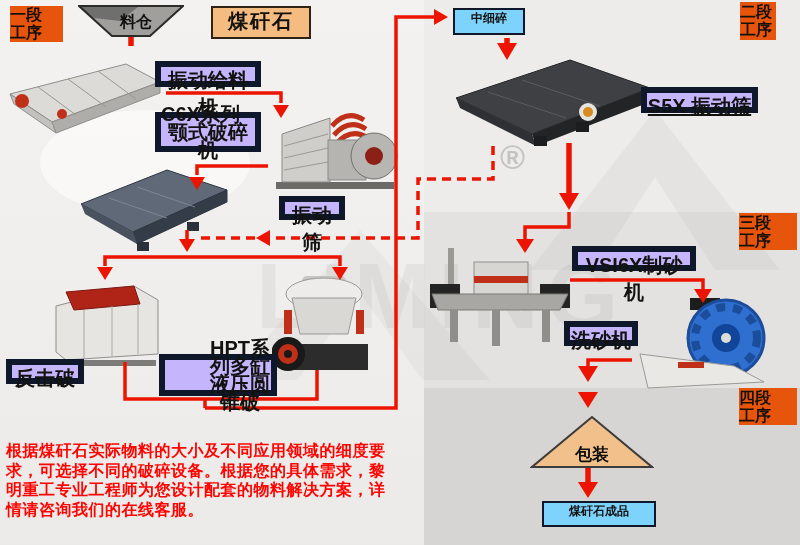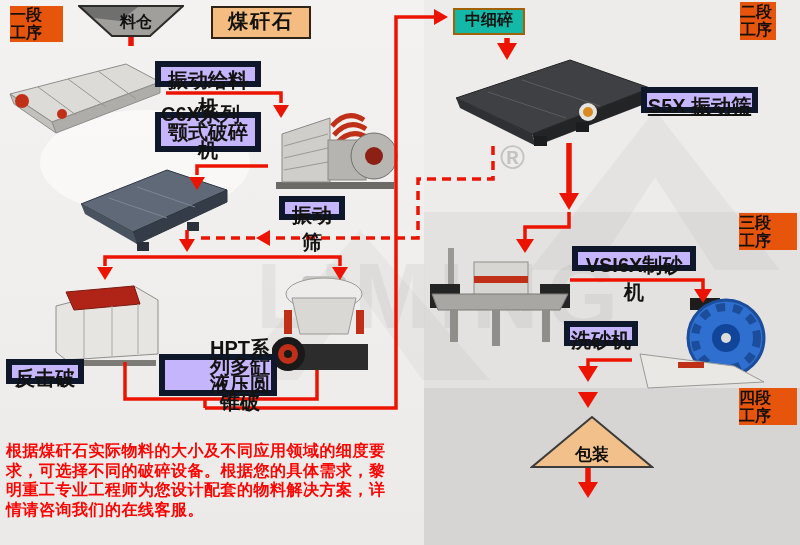--- a/index.html
+++ b/index.html
@@ -12,21 +12,21 @@
   .band-4{left:424px;top:388px;width:376px;height:157px;background:#d6d5d3;}
   .wm-ellipse{left:40px;top:110px;width:210px;height:105px;border-radius:50%;background:rgba(255,255,255,0.55);}
   .wm-chevron{left:530px;top:110px;width:250px;height:160px;background:rgba(0,0,0,0.035);clip-path:polygon(50% 0,100% 100%,74% 100%,50% 42%,26% 100%,0 100%);}
   .wm-chevron2{left:230px;top:230px;width:260px;height:150px;background:rgba(0,0,0,0.03);clip-path:polygon(50% 0,100% 100%,74% 100%,50% 42%,26% 100%,0 100%);}
   .wm-brand{position:absolute;left:256px;top:244px;font-size:92px;font-weight:bold;letter-spacing:8px;color:rgba(40,40,40,0.055);white-space:nowrap;}
   .wm-reg{position:absolute;left:500px;top:138px;width:48px;height:36px;font-size:34px;font-weight:bold;color:rgba(120,120,118,0.35);}
   svg.flow{position:absolute;left:0;top:0;z-index:30;}
   .machine{position:absolute;z-index:20;}
   .lbl{position:absolute;z-index:40;box-sizing:border-box;display:flex;align-items:flex-start;justify-content:center;text-align:center;font-weight:bold;color:#121210;}
   .lbl-white{background:#c4b5fd;border:6px solid #0f172a;font-size:20px;}
-  .lbl-gray{background:#14b8a6;border:2px solid #a16207;font-size:16px;}
+  .lbl-gray{background:#7dd3fc;border:2px solid #0f172a;font-size:12px;}
   .lbl-stage{background:#e7550d;color:#16100a;font-size:16px;line-height:18px;flex-direction:column;}
   .lbl-material{background:#f4bc80;border:2px solid #2d2416;font-size:20px;letter-spacing:2px;}
   .two-line{line-height:18px;flex-direction:column;}
   .desc{position:absolute;left:6px;top:441px;width:414px;z-index:40;color:#fe0400;font-size:16px;font-weight:bold;line-height:19.5px;letter-spacing:0.5px;white-space:nowrap;}
   .shape-text{font-weight:bold;}
 </style>
 </head>
 <body>
 
 <div class="canvas">
@@ -211,20 +211,21 @@
   <div class="lbl lbl-gray" style="left:453px;top:8px;width:72px;height:27px;">中细碎</div>
   <div class="lbl lbl-white" style="left:641px;top:87px;width:117px;height:26px;text-decoration:underline;">S5X 振动筛</div>
   <div class="lbl lbl-white" style="left:572px;top:246px;width:124px;height:25px;">VSI6X制砂机</div>
   <div class="lbl lbl-white" style="left:564px;top:321px;width:74px;height:25px;">洗砂机</div>
 
   <svg class="machine" style="left:530px;top:415px;z-index:40;" width="124" height="54" viewBox="0 0 124 54">
     <polygon points="62,2 2,52 122,52" fill="#f2c08b" stroke="#3c3c3a" stroke-width="2"></polygon>
     <text class="shape-text" x="62" y="45" text-anchor="middle" font-size="17" fill="#0f0f0d">包装</text>
   </svg>
 
+  <div class="lbl lbl-gray" style="left:542px;top:501px;width:114px;height:26px;">煤矸石成品</div>
 
   <div class="desc">
     <div>根据煤矸石实际物料的大小及不同应用领域的细度要</div>
     <div>求，可选择不同的破碎设备。根据您的具体需求，黎</div>
     <div>明重工专业工程师为您设计配套的物料解决方案，详</div>
     <div>情请咨询我们的在线客服。</div>
   </div>
 
 </div>
 

